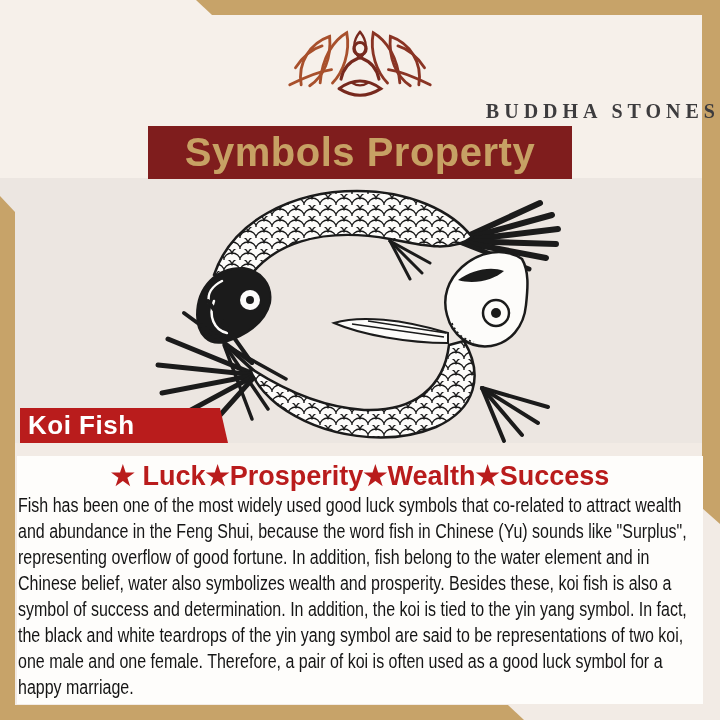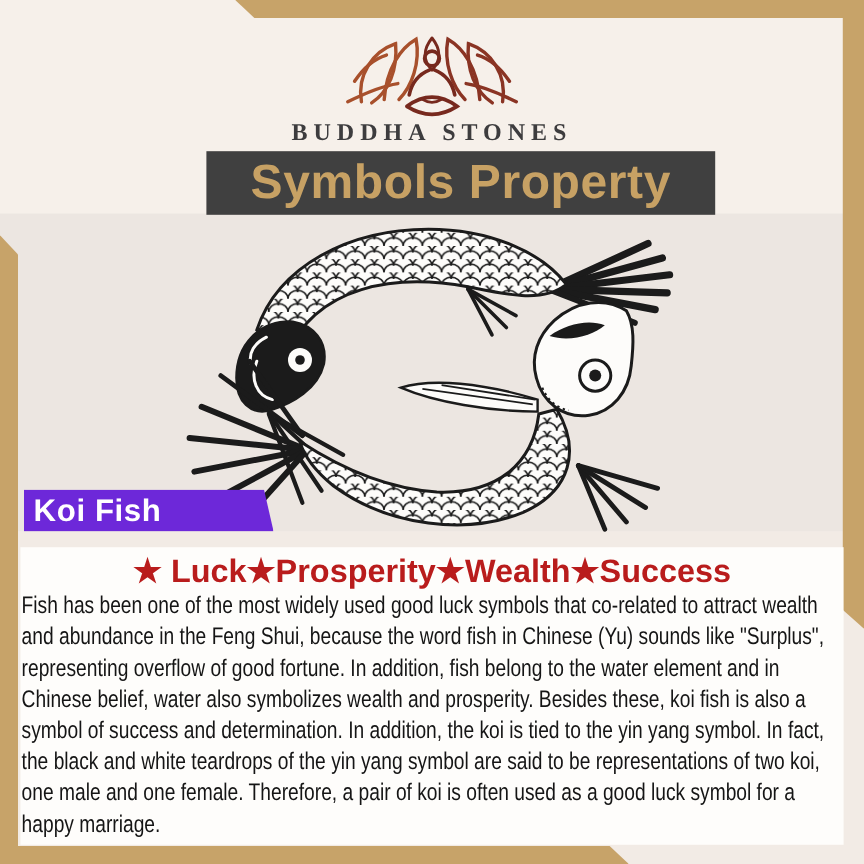--- a/index.html
+++ b/index.html
@@ -18,34 +18,34 @@
     clip-path:polygon(196px 0,720px 0,720px 15px,212px 15px);}
   .band-right{left:702px;top:0;width:18px;height:526px;
     clip-path:polygon(0 0,18px 0,18px 524px,0 508px);}
   .band-left{left:0;top:196px;width:15px;height:524px;
     clip-path:polygon(0 0,15px 16px,15px 524px,0 524px);}
   .band-bottom{left:0;top:705px;width:524px;height:15px;
     clip-path:polygon(0 0,508px 0,524px 15px,0 15px);}
 
   
   .logo{left:283px;top:26px;width:154px;height:74px;}
-  .brand-name{left:0;top:100px;width:720px;text-align:center;
+  .brand-name{left:0;top:100px;width:720px;text-align:right;
     font-family:"Liberation Serif",serif;font-size:20px;font-weight:600;
     letter-spacing:5px;color:#3d3c3e;}
 
   
-  .banner{left:148px;top:126px;width:424px;height:53px;background:#404040;
-    display:flex;align-items:center;justify-content:center;margin-left:24px;}
+  .banner{left:148px;top:126px;width:424px;height:53px;background:#7f1d1d;
+    display:flex;align-items:center;justify-content:center;}
   .banner-title{font-size:40px;font-weight:bold;color:#c7a164;letter-spacing:0.5px;}
 
   
   .koi-art{left:152px;top:183px;width:436px;height:262px;}
 
   
-  .badge{left:20px;top:408px;width:208px;height:35px;background:#6d28d9;
+  .badge{left:20px;top:408px;width:208px;height:35px;background:#b91c1c;
     clip-path:polygon(0 0,200px 0,208px 100%,0 100%);
     display:flex;align-items:center;}
   .badge-label{color:#fff;font-size:26px;font-weight:bold;padding-left:8px;letter-spacing:0.5px;}
 
   
   .panel{left:17px;top:456px;width:686px;height:248px;background:#fefdfb;}
   .benefits{left:0;top:460px;width:720px;text-align:center;
     font-size:27px;font-weight:bold;color:#b91c1c;}
   .description{left:18px;top:492px;width:860px;
     font-size:20px;line-height:26px;color:#151515;

